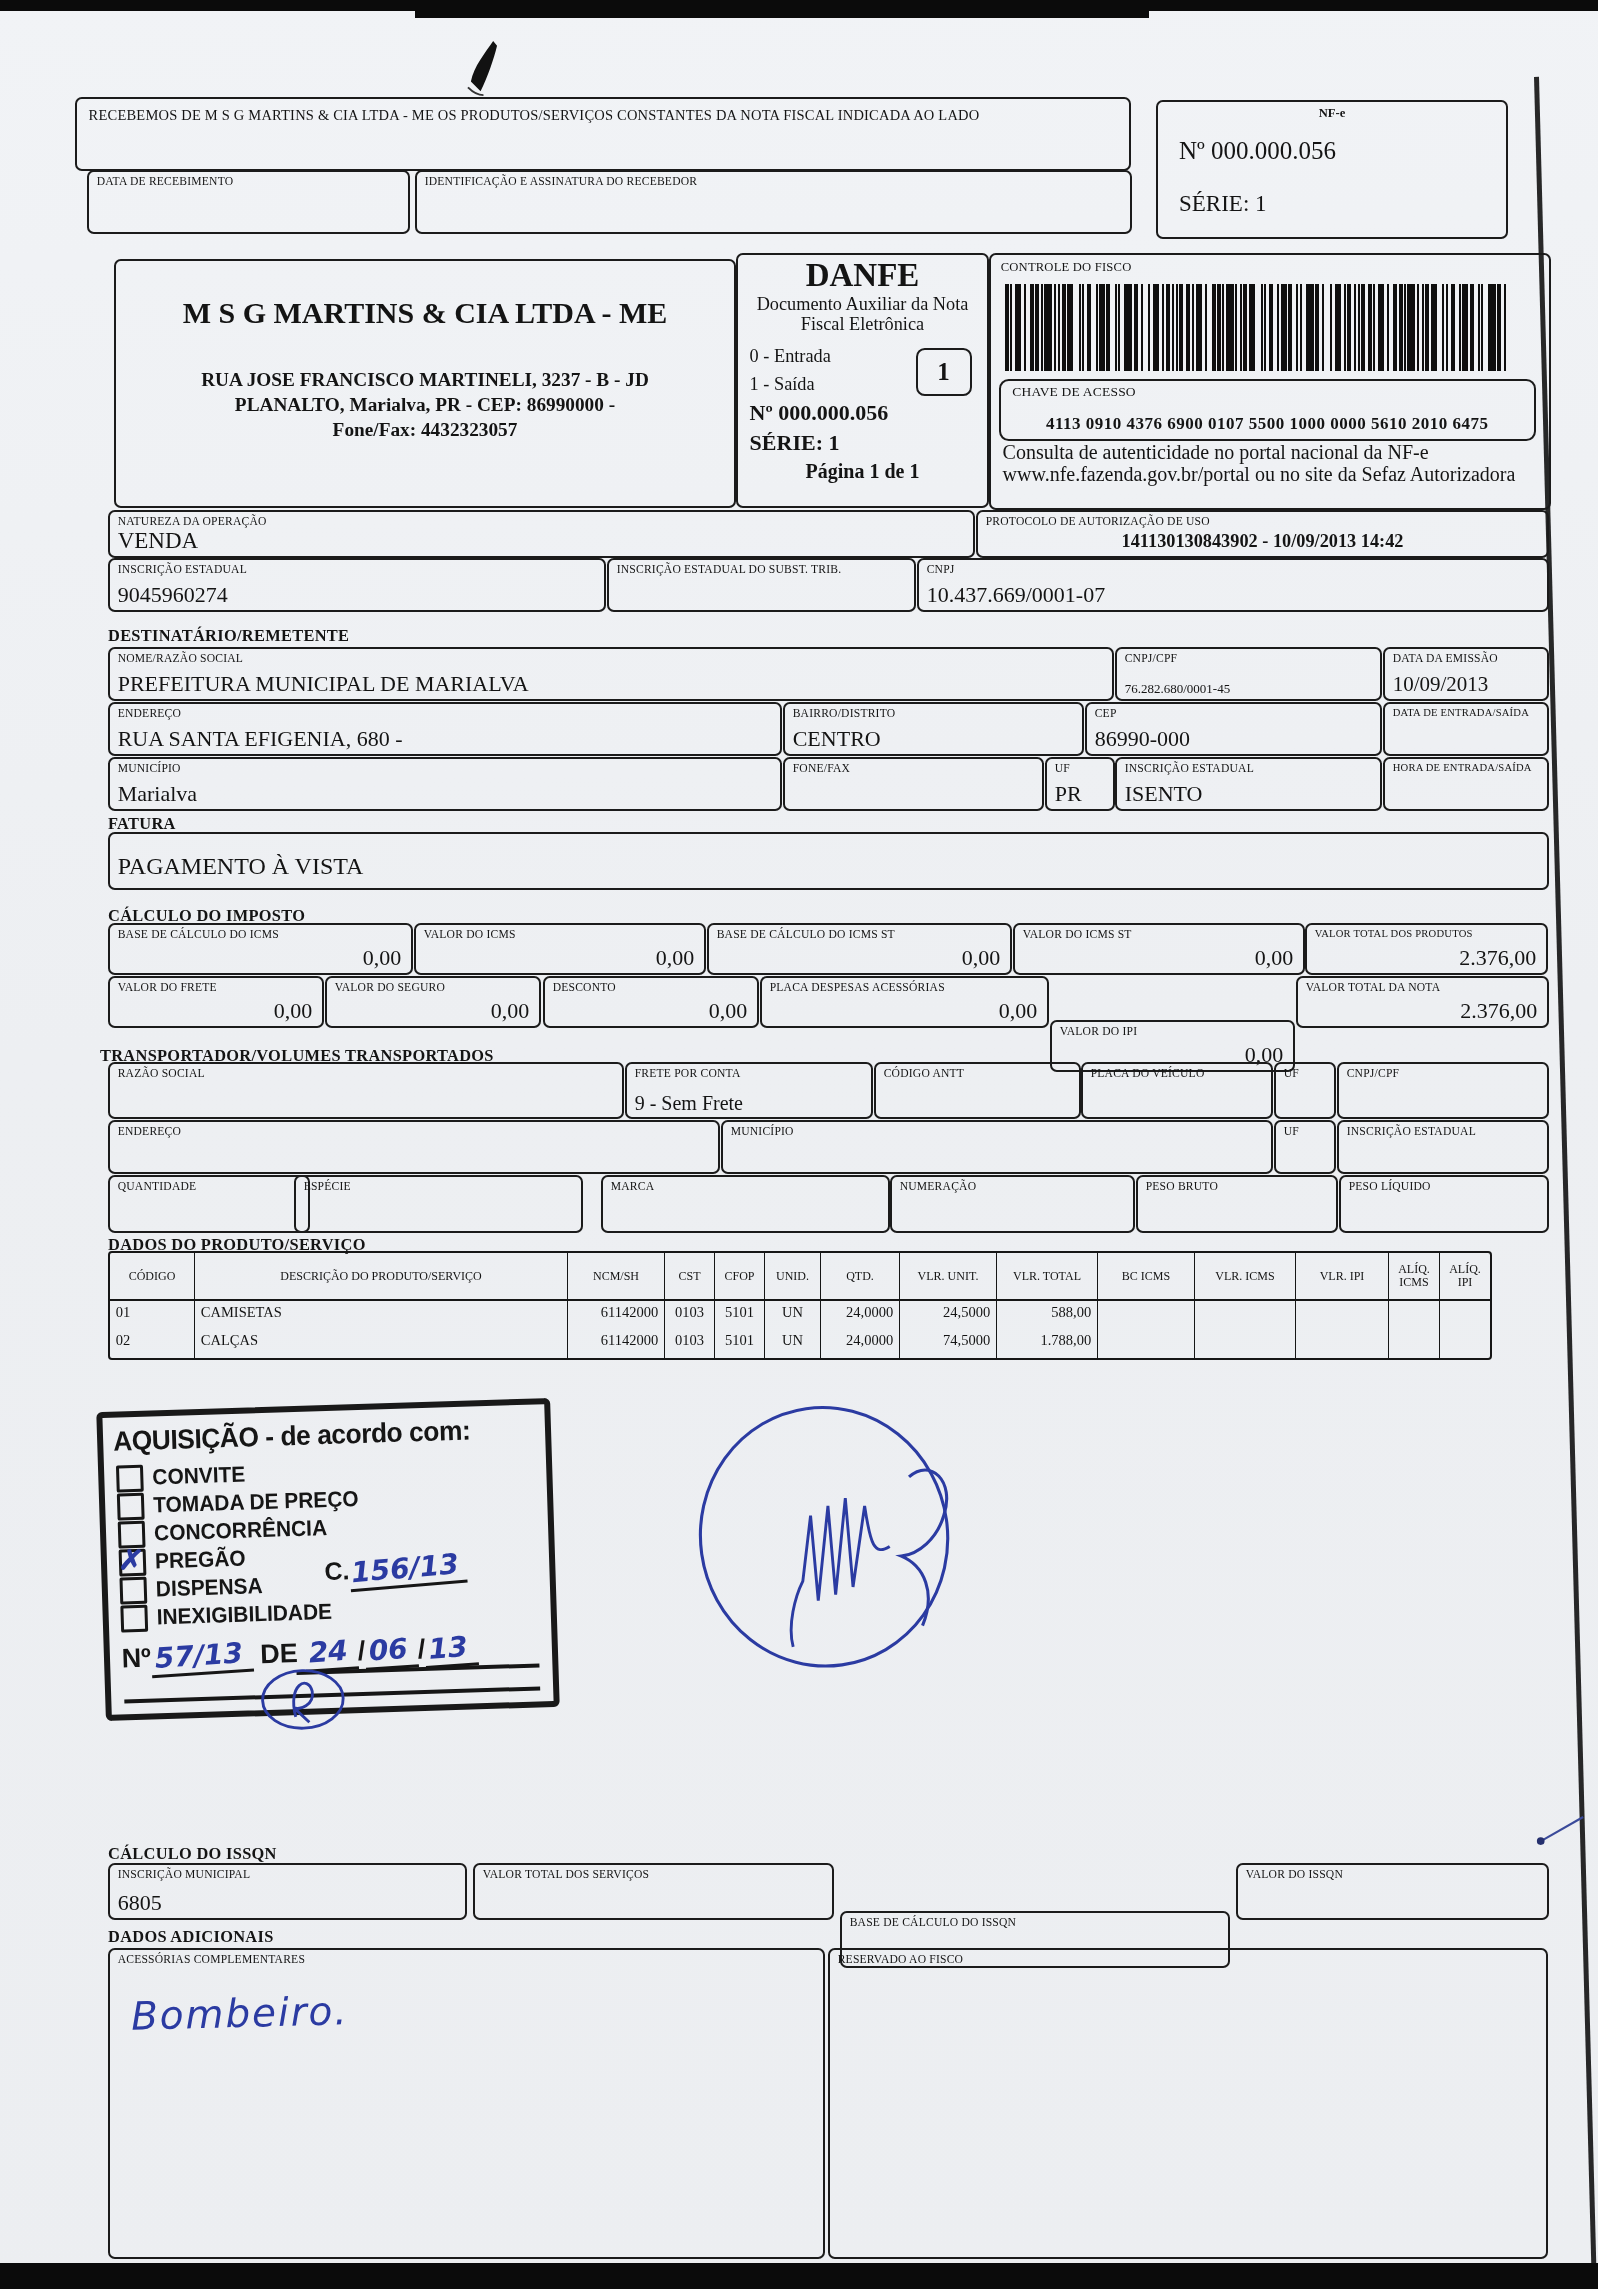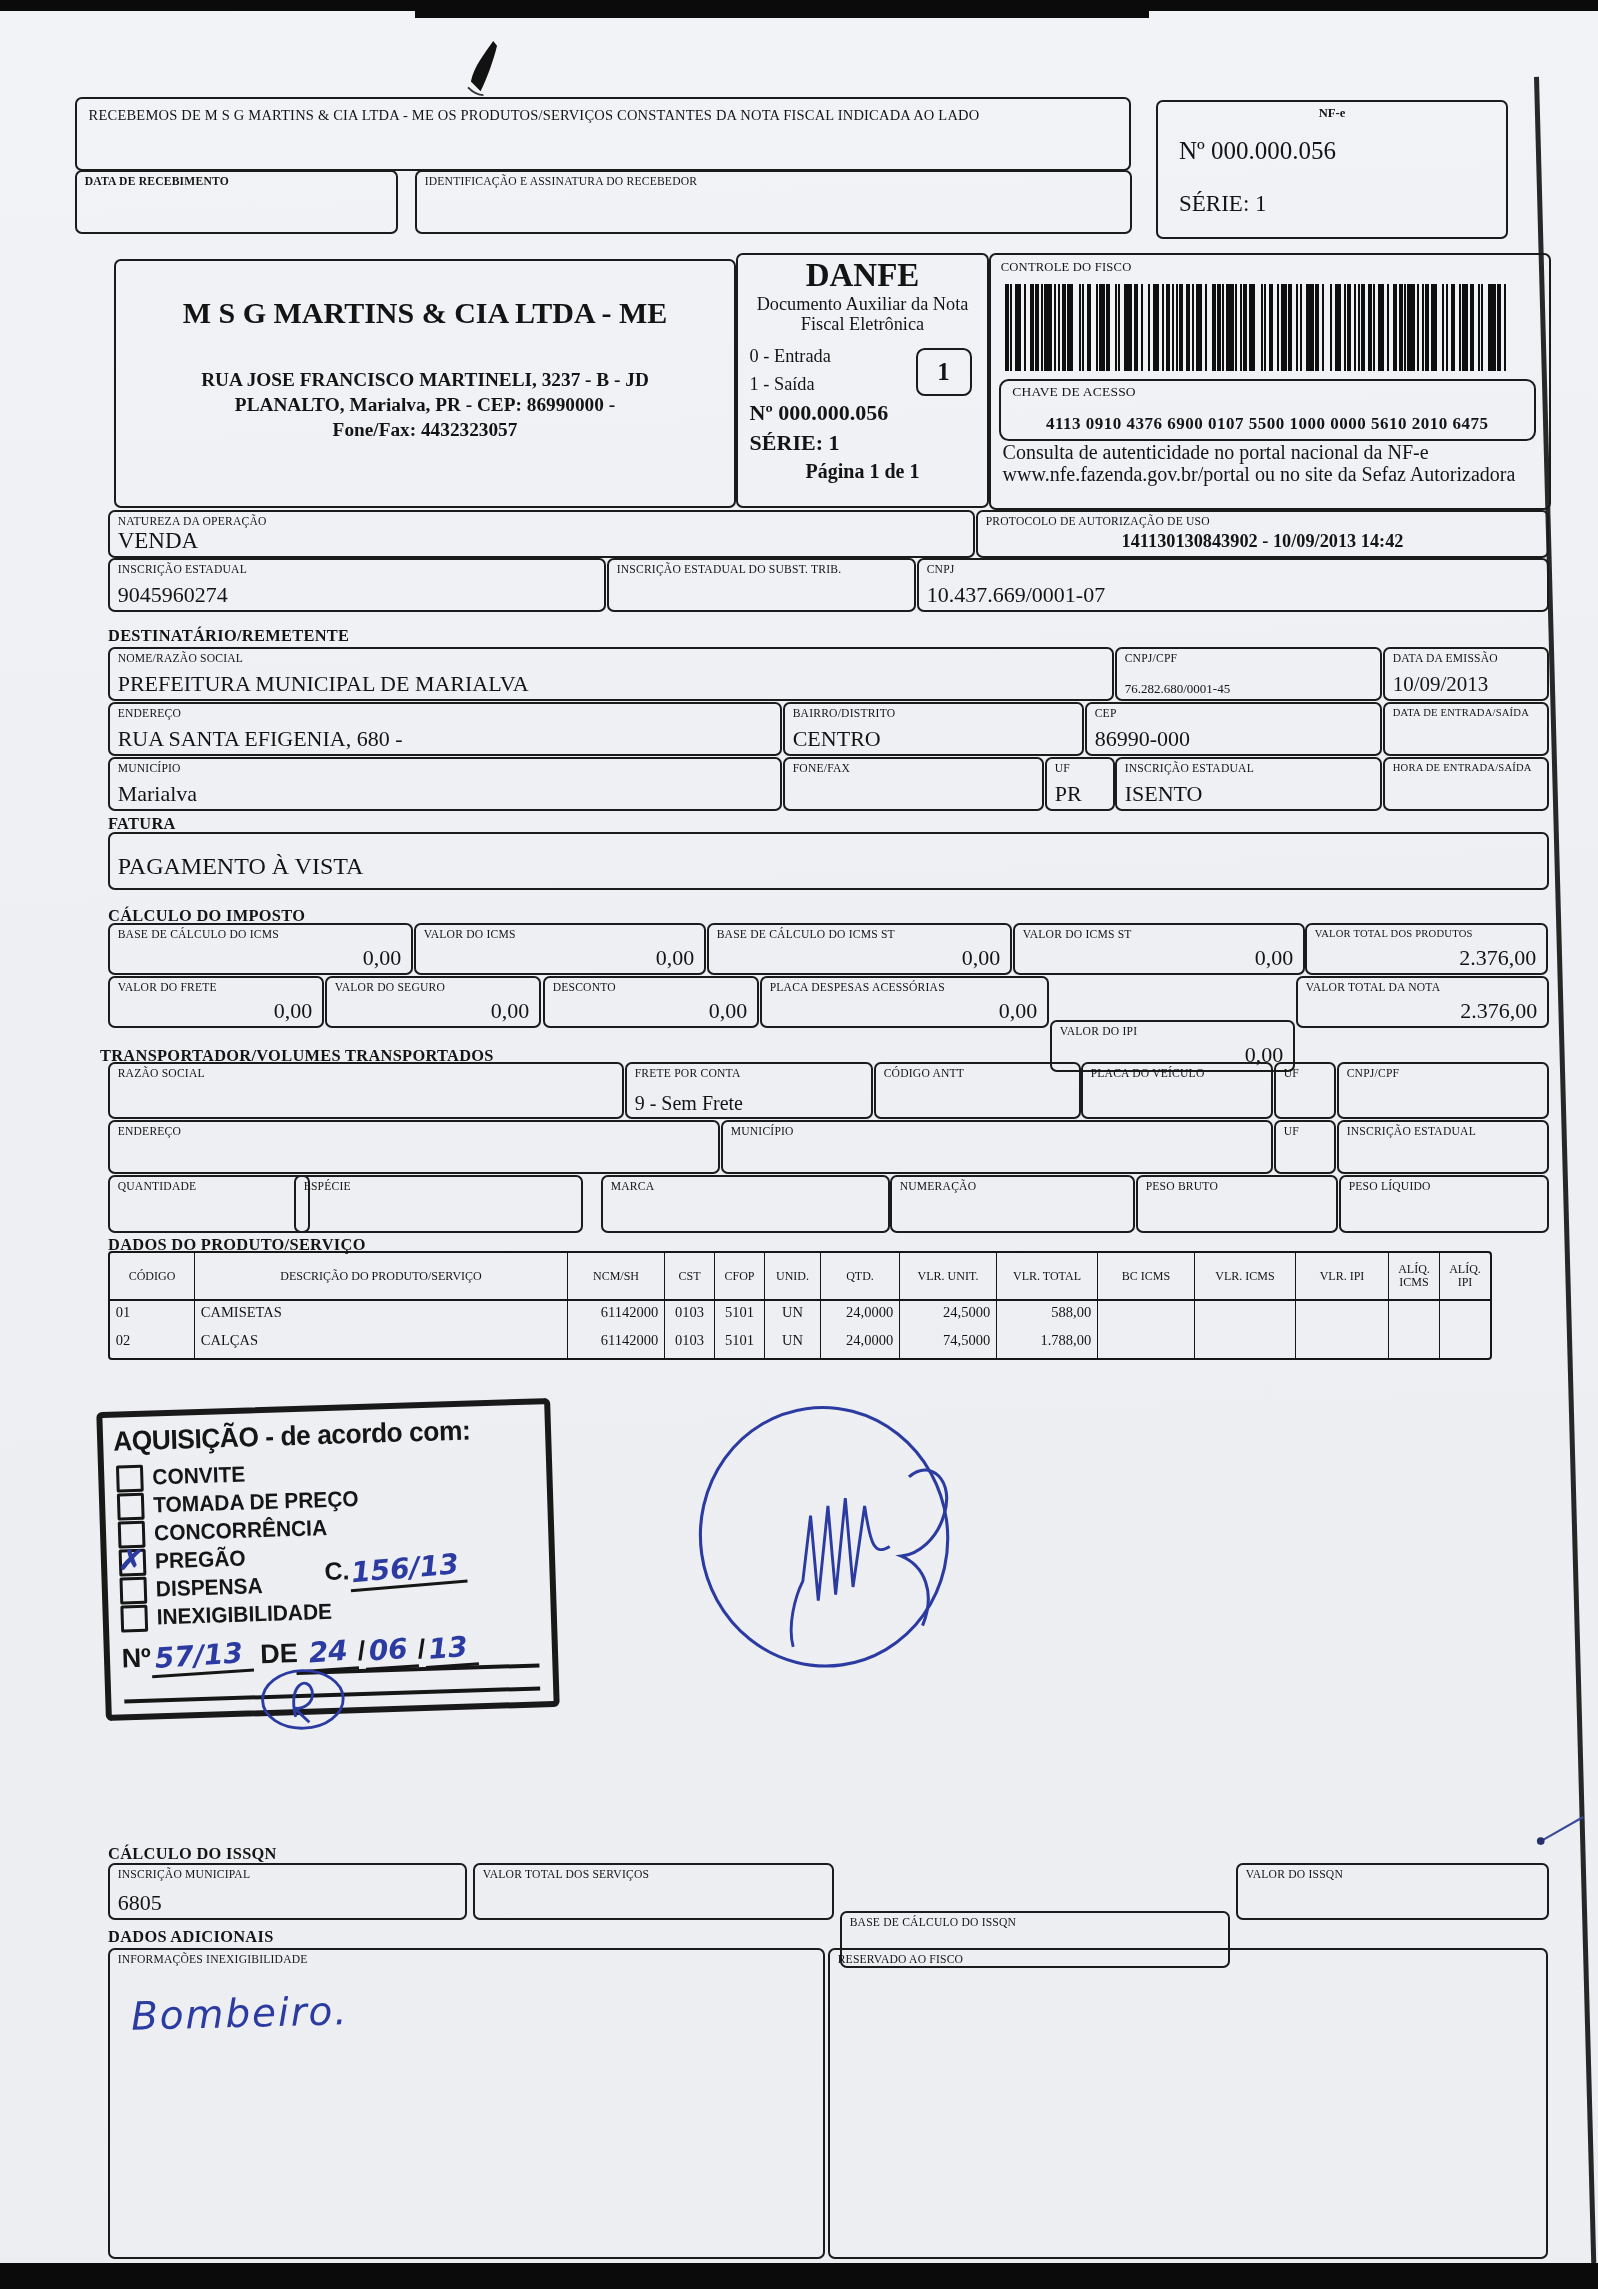--- a/index.html
+++ b/index.html
@@ -74,21 +74,21 @@
     <path d="M6,52 C10,56 16,60 22,60" stroke="#333" stroke-width="2" fill="none"></path>
   </svg>
   <svg class="abs" style="left:1533px;top:1813px;" width="54" height="35" viewBox="0 0 56 36">
     <path d="M52,4 L10,28" stroke="#3a4a9a" stroke-width="2.2" fill="none"></path>
     <circle cx="8" cy="29" r="4" fill="#25306e"></circle>
   </svg>
 
   <div class="box thick" style="left:75px;top:97px;width:1052px;height:70px;">
     <div class="stmt">RECEBEMOS DE M S G MARTINS &amp; CIA LTDA - ME OS PRODUTOS/SERVIÇOS CONSTANTES DA NOTA FISCAL INDICADA AO LADO</div>
   </div>
-  <div class="box" style="left:75px;top:170px;width:319px;height:60px;font-weight:bold;">
+  <div class="box" style="left:87px;top:170px;width:319px;height:60px;">
     <span class="lbl">DATA DE RECEBIMENTO</span>
   </div>
   <div class="box" style="left:415px;top:170px;width:713px;height:60px;">
     <span class="lbl">IDENTIFICAÇÃO E ASSINATURA DO RECEBEDOR</span>
   </div>
   <div class="box thick" style="left:1147px;top:100px;width:348px;height:135px;margin-left:9px;">
     <div class="abs" style="left:0;right:0;top:3.9px;text-align:center;font-weight:bold;font-size:12.6px;">NF-e</div>
     <div class="abs" style="left:21px;top:35px;font-size:25px;">Nº 000.000.056</div>
     <div class="abs" style="left:21px;top:89px;font-size:23px;">SÉRIE: 1</div>
   </div>
@@ -491,21 +491,21 @@
   </div>
   <div class="box" style="left:840px;top:1863px;width:386px;height:53px;margin-top:48px;">
     <span class="lbl">BASE DE CÁLCULO DO ISSQN</span>
   </div>
   <div class="box" style="left:1236px;top:1863px;width:309px;height:53px;">
     <span class="lbl">VALOR DO ISSQN</span>
   </div>
 
   <div class="sect" style="left:108px;top:1927px;">DADOS ADICIONAIS</div>
   <div class="box" style="left:108px;top:1948px;width:713px;height:307px;">
-    <span class="lbl">INFORMAÇÕES INEXIGIBILIDADE</span>
+    <span class="lbl">ACESSÓRIAS COMPLEMENTARES</span>
     <span class="hand" style="left:21px;top:41px;font-size:39px;letter-spacing:1.9px;transform:rotate(-1.5deg);">Bombeiro.</span>
   </div>
   <div class="box" style="left:828px;top:1948px;width:716px;height:307px;">
     <span class="lbl">RESERVADO AO FISCO</span>
   </div>
 
 </div>
 
 
 </body></html>

